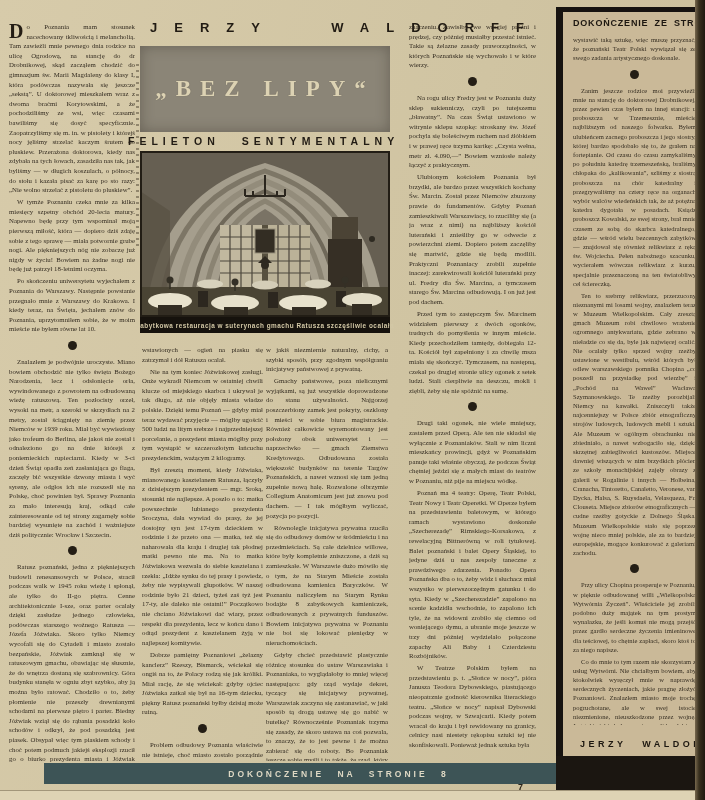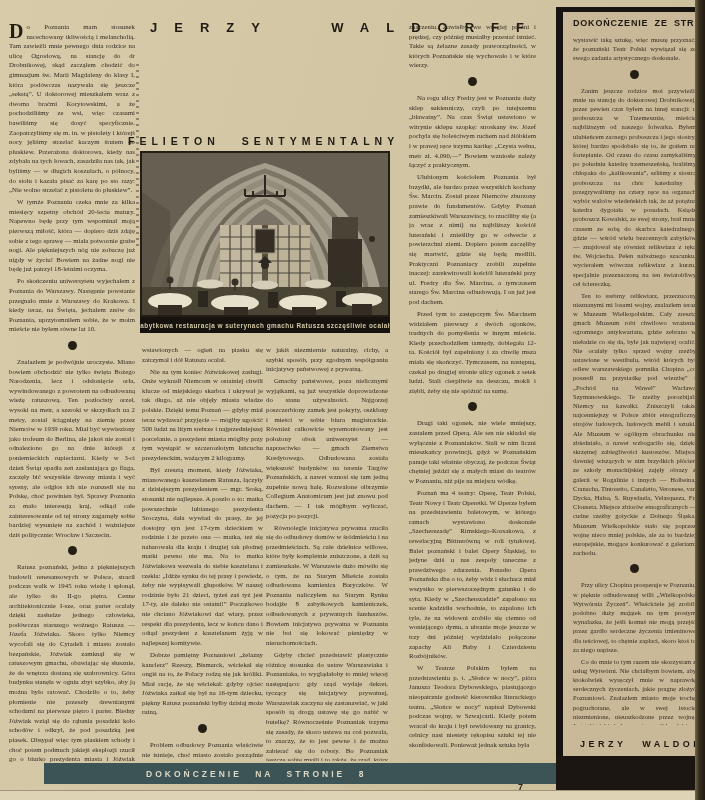--- a/index.html
+++ b/index.html
@@ -52,22 +52,22 @@
                   margin-bottom:7px; }
   .cont-body { height:690px; overflow:hidden; font-size:6.6px; line-height:9.2px;
                text-align:justify; overflow-wrap:break-word; color:#352d21; }
   .cont-body p { margin:0 0 2.5px 0; text-indent:8px; }
   .cont-body p.cont { text-indent:0; }
   .cont-signature { position:absolute; left:17px; bottom:9px; white-space:nowrap;
                     font-family:"Liberation Sans",sans-serif; font-weight:bold; font-size:9px;
                     letter-spacing:3.5px; word-spacing:10px; color:#1d1710; }
   
   .banner { position:absolute; left:44px; top:763px; width:513px; height:21px;
-            background:#3d5456; display:flex; align-items:center; justify-content:flex-start;
-            padding-left:102px; }
+            background:#3d5456; display:flex; align-items:center; justify-content:center;
+            padding-left:76px; }
   .banner span { font-family:"Liberation Sans",sans-serif; font-weight:bold; font-size:8.5px;
                  letter-spacing:3px; word-spacing:8px; color:#ded8c4; white-space:nowrap; }
   .banner-arrow { position:absolute; left:557px; top:763px; width:0; height:0;
                   border-top:10.5px solid transparent; border-bottom:10.5px solid transparent;
                   border-left:16px solid #3d5456; }
   .page-number { position:absolute; left:518px; top:782px;
                  font-family:"Liberation Sans",sans-serif; font-weight:bold; font-size:9px; color:#2a231a; }
   .corner-dark { position:absolute; left:556px; top:756px; width:149px; height:44px; background:#1b1611; }
   .edge-right { position:absolute; left:695px; top:0; width:10px; height:800px;
                 background:linear-gradient(90deg,#77684e 0%,#39301f 40%,#201a11 100%); }
@@ -83,20 +83,23 @@
     <p class="cont"><span class="dropcap">D</span><span>o Poznania mam stosunek nacechowany tkliwością i melancholią. Tam zawieźli mnie pewnego dnia rodzice na ulicę Ogrodową, na stancję do dr Drobnikowej, skąd zacząłem chodzić do gimnazjum św. Marii Magdaleny do klasy I, która podówczas nazywała się jeszcze „sekstą”. U doktorowej mieszkałem wraz z dwoma braćmi Korytowskimi, a że pochodziliśmy ze wsi, więc czasami bawiliśmy się dosyć specyficznie. Zaopatrzyliśmy się m. in. w pistolety i którejś nocy jęliśmy strzelać kaczym śrutem do pluskiew. Przerażona doktorowa, kiedy nas zdybała na tych łowach, zasadziła nas tak, jak byliśmy — w długich koszulach, o północy, do stołu i kazała pisać za karę po sto razy: „Nie wolno strzelać z pistoletu do pluskiew”.</span></p>
     <p>W tymże Poznaniu czeka mnie za kilka miesięcy szpetny obchód 20-lecia matury. Napewno będę przy tym wspominał moją pierwszą miłość, która — dopiero dziś zdaję sobie z tego sprawę — miała potwornie grube nogi. Ale piękniejszych nóg nie zobaczę już nigdy w życiu! Bowiem na żadne nogi nie będę już patrzył 18-letnimi oczyma.</p>
     <p>Po skończeniu uniwersytetu wyjechałem z Poznania do Warszawy. Następnie powstanie przegnało mnie z Warszawy do Krakowa. I kiedy teraz, na Święta, jechałem znów do Poznania, uprzytomniłem sobie, że w moim mieście nie byłem równe lat 10.</p>
     <div class="dot"></div>
     <p>Znalazłem je podwójnie uroczyste. Miano bowiem obchodzić nie tylko święta Bożego Narodzenia, lecz i odsłonięcie orła, wywindowanego z powrotem na odbudowaną wieżę ratuszową. Ten pozłocisty orzeł, wysoki na metr, a szeroki w skrzydłach na 2 metry, został ściągnięty na ziemię przez Niemców w 1939 roku. Miał być wywieziony jako trofeum do Berlina, ale jakoś nie został i odnaleziono go na dnie którejś z poniemieckich rupieciarni. Kiedy w 3-ci dzień Świąt opadła zeń zasłaniająca go flaga, zaczęły bić wszystkie dzwony miasta i wyć syreny, ale odgłos ich nie rozszedł się na Polskę, choć powinien był. Sprawy Poznania za mało interesują kraj, odkąd całe zainteresowanie od tej strony zagarnęły sobie bardziej wysunięte na zachód i ważniejsze dziś politycznie: Wrocław i Szczecin.</p>
     <div class="dot"></div>
     <p>Ratusz poznański, jedna z piękniejszych budowli renesansowych w Polsce, stracił podczas walk w 1945 roku wieżę i spłonął, ale tylko do II-go piętra. Cenne architektonicznie I-sze, oraz parter ocalały dzięki zasłudze jednego człowieka, podówczas starszego woźnego Ratusza — Józefa Jóźwiaka. Skoro tylko Niemcy wycofali się do Cytadeli i miasto zostało bezpańskie, Jóźwiak zamknął się w ratuszowym gmachu, obawiając się słusznie, że do wnętrza dostaną się szabrownicy. Góra budynku stanęła w ogniu zbyt szybko, aby ją można było ratować. Chodziło o to, żeby płomienie nie przeszły drewnianymi schodami na pierwsze piętro i parter. Biedny Jóźwiak wziął się do rąbania posadzki koło schodów i odkrył, że pod posadzką jest piasek. Obsypał więc tym piaskiem schody i choć potem podmuch jakiejś eksplozji rzucił go o biurko prezydenta miasta i Jóźwiak wybił sobie wszystkie zęby, to jednak — za cenę tych zębów, dziś już zresztą pięknie</p>
   </div>
 
   <div class="author">JERZY WALDORFF</div>
+  <div class="title-box">
+    <span>„BEZ LIPY“</span>
+  </div>
   <div class="subtitle">FELIETON SENTYMENTALNY</div>
   <div class="fold-marks"></div>
 
   <figure class="photo">
     <svg width="250" height="166" viewBox="0 0 250 166">
       <rect x="0" y="0" width="250" height="166" fill="#665f52"></rect>
       <path d="M6 166 Q16 44 125 12 Q234 44 244 166 Z" fill="#a59e8d"></path>
       <path d="M20 166 Q28 52 125 20 Q222 52 230 166" fill="none" stroke="#7d7666" stroke-width="5"></path>
       <path d="M36 166 Q44 60 125 30 Q206 60 214 166" fill="none" stroke="#938c7b" stroke-width="6"></path>
       <path d="M50 166 Q58 68 125 40 Q192 68 200 166" fill="none" stroke="#6f6859" stroke-width="4"></path>

